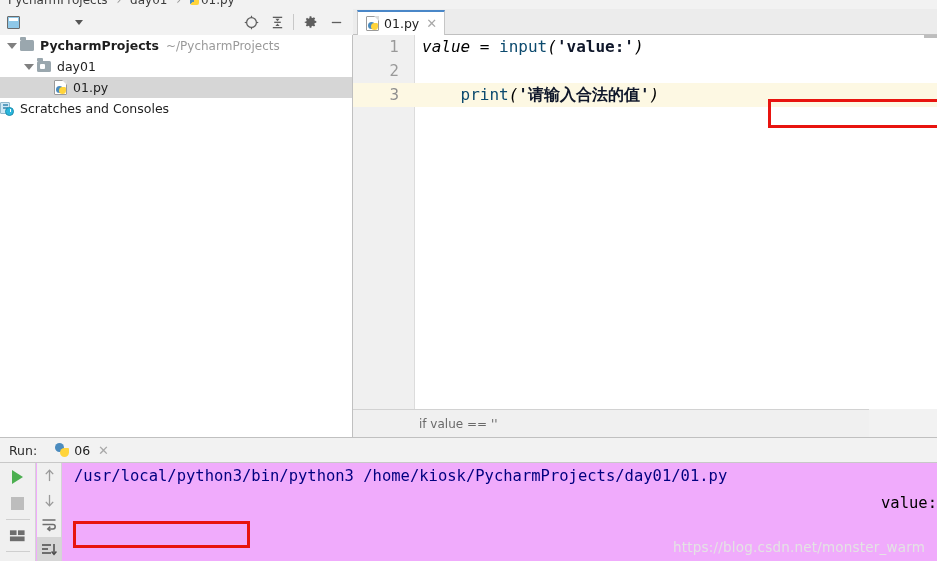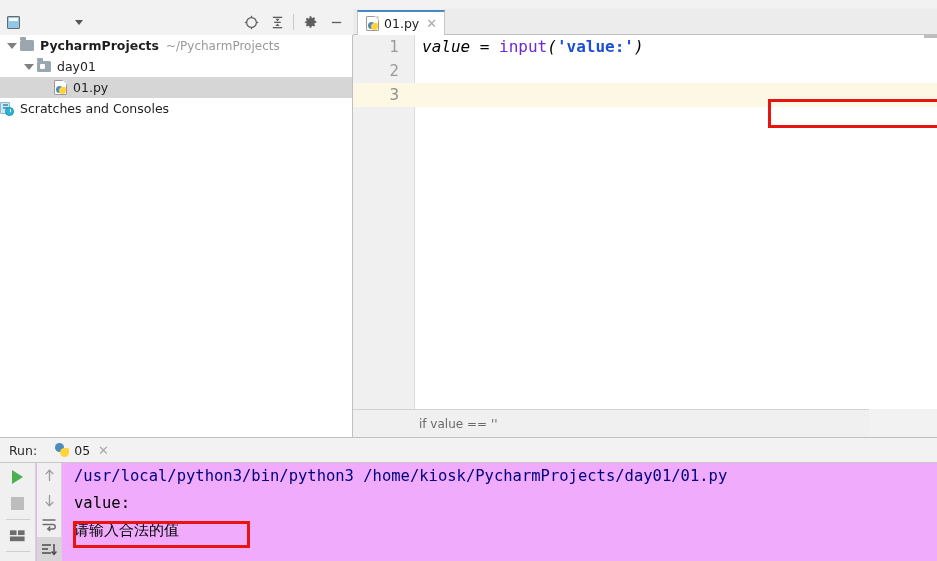--- a/index.html
+++ b/index.html
@@ -182,22 +182,22 @@
   }
   .cline .num {
     position: absolute; left: 0; width: 46px; text-align: right;
     color: #999999; font-size: 15px;
     font-family: "DejaVu Sans", "Liberation Sans", sans-serif;
   }
   .cline .txt { position: absolute; left: 69px; }
   .cline.cur { background: #fdf8e3; }
   .cline.cur .num { color: #8e8e8e; }
   .tok-kw  { color: #000080; font-weight: 700; }
-  .tok-fn  { color: #6d28d9; margin-top: 12px; }
-  .tok-str { color: #1d4ed8; font-weight: 700; }
+  .tok-fn  { color: #0c4a6e; margin-top: 12px; }
+  .tok-str { color: #0f172a; font-weight: 700; }
   .tok-pl  { color: #000000; font-style: italic; }
   .redbox {
     position: absolute; left: 415px; top: 64px; width: 242px; height: 29px;
     border: 3px solid #e8140f; pointer-events: none; z-index: 5;
   }
   .scroll-top {
     position: absolute; right: 0; top: 0; width: 13px; height: 3px; background: #bdbdbd;
   }
 
   
@@ -248,40 +248,49 @@
 
   .console {
     position: absolute; left: 63px; top: 0; right: 0; height: 99px; overflow: hidden;
   }
   .console .ln {
     font-family: "DejaVu Sans Mono", "Liberation Mono", monospace;
     font-size: 15.5px; line-height: 27px; white-space: pre;
     padding-left: 11px;
   }
   .console .cmd { color: #000080; }
-  .console .out { color: #000000; }
+  .console .out { color: #000000; text-align: right; }
   .console .cn { color: #000000; font-family: "DejaVu Sans", "Liberation Sans", sans-serif; font-size: 15px; }
   .redbox2 {
     position: absolute; left: 73px; top: 521px; width: 177px; height: 27px;
     border: 3px solid #e8140f; pointer-events: none; z-index: 6;
   }
   .watermark {
     position: absolute; right: 12px; bottom: 6px;
     font-size: 13.5px; color: #e3e3e3; letter-spacing: .2px;
     font-family: "DejaVu Sans", "Liberation Sans", sans-serif;
   }
   .v-split {
     position: absolute; left: 353px; top: 35px; width: 1px; height: 402px; background: #c0c0c0;
   }
 </style>
 </head>
 <body>
 
 <div id="app">
 
+  <div class="topcrumb">
+    <div class="inner">
+      <span>PycharmProjects</span>
+      <span class="sep">›</span>
+      <span>day01</span>
+      <span class="sep">›</span>
+      <span class="pyg"></span><span>01.py</span>
+    </div>
+  </div>
 
   <div class="headerstrip"></div>
 
   <div class="proj-header">
     <span class="proj-icon"></span>
     <span class="proj-title">Project</span>
     <span class="caret-dn"></span>
 
     <div class="proj-tools">
       <div class="tbtn">
@@ -367,37 +376,37 @@
   </div>
 
   <div class="v-split"></div>
 
   <div class="editor">
     <div class="gutter"></div>
     <div class="scroll-top"></div>
     <div class="code-area" id="code-area">
         <div class="cline"><span class="num">1</span><span class="txt"><span class="tok-pl">value </span><span class="tok-pl">= </span><span class="tok-fn">input</span><span class="tok-pl">(</span><span class="tok-str">'value:'</span><span class="tok-pl">)</span></span></div>
         <div class="cline"><span class="num">2</span></div>
-        <div class="cline cur"><span class="num">3</span></div>
+        <div class="cline cur"><span class="num">3</span><span class="txt"><span class="tok-pl">    </span><span class="tok-fn">print</span><span class="tok-pl">(</span><span class="tok-str">'请输入合法的值'</span><span class="tok-pl">)</span></span></div>
       </div>
     <div class="redbox"></div>
   </div>
 
   <div class="ed-crumb">
     <span class="ct">if value == ''</span>
   </div>
 
   <div class="run-header">
     <span class="run-label">Run:</span>
     <span class="run-tab">
       <span class="pysnake">
           <span class="b"></span>
           <span class="y"></span>
         </span>
-      <span class="nm">05</span>
+      <span class="nm">06</span>
       <span class="x">✕</span>
     </span>
   </div>
 
   <div class="run-body">
 
     <div class="run-gutter">
       <div class="gbtn">
           <span class="play-tri"></span>
         </div>
@@ -442,20 +451,20 @@
           <line x1="1" y1="10" x2="10" y2="10" stroke="#4a4a4a" stroke-width="1.5"></line>
           <line x1="13" y1="1" x2="13" y2="11" stroke="#4a4a4a" stroke-width="1.5"></line>
           <polyline points="10.6,8.6 13,11.4 15.4,8.6" fill="none" stroke="#4a4a4a" stroke-width="1.5"></polyline>
         </svg>
       </div>
     </div>
 
     <div class="console" id="console-out">
         <div class="ln cmd">/usr/local/python3/bin/python3 /home/kiosk/PycharmProjects/day01/01.py</div>
         <div class="ln out">value:</div>
-        <div class="ln cn">请输入合法的值</div>
       </div>
   </div>
 
   <div class="redbox2"></div>
 
+  <div class="watermark">https://blog.csdn.net/monster_warm</div>
 
 </div>
 
 </body></html>

